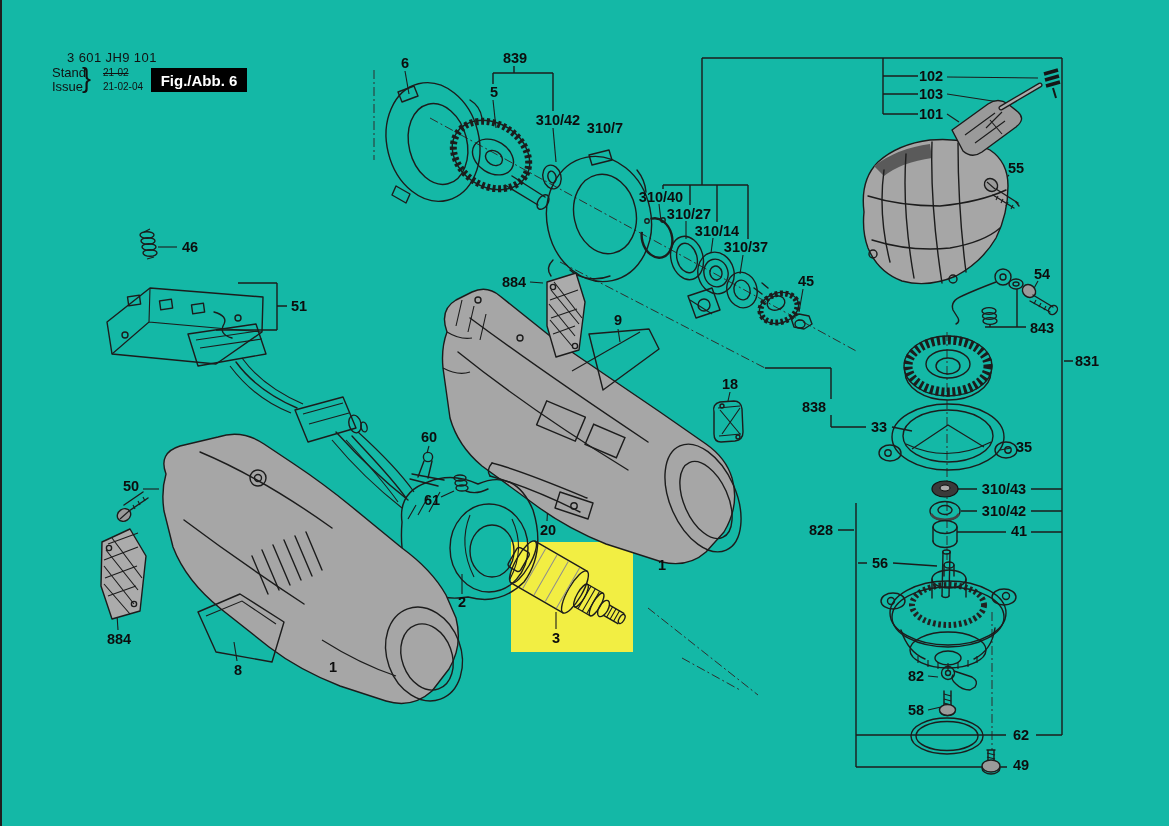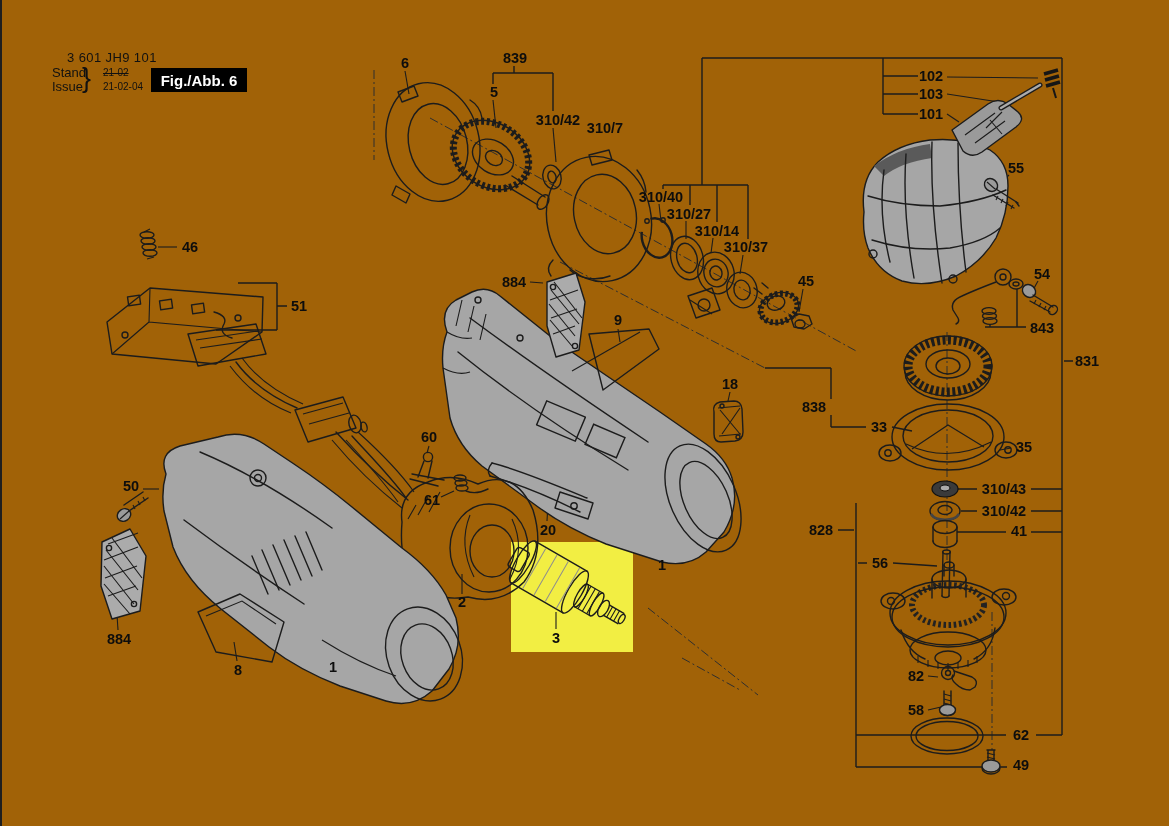--- a/index.html
+++ b/index.html
@@ -25,21 +25,21 @@
   .fill-l{fill:#a6a6a6;}
   .fill-m{fill:#9a9a9a;}
   .fill-bg{fill:#ababab;}
   .band{fill:#5a5a5a;stroke:none;}
   .part-label{font-family:"Liberation Sans",sans-serif;font-weight:bold;font-size:14.5px;fill:#0d0d0d;
               text-anchor:middle;dominant-baseline:central;}
 </style>
 </head>
 <body>
 
-<div class="page" style="background: #a16207;">
+<div class="page" style="background: #14b8a6;">
   <div class="edge-left"></div>
 
   <div class="doc-number">3 601 JH9 101</div>
   <div class="rev-block">
     <div class="rev-row">Stand</div>
     <div class="rev-row">Issue</div>
   </div>
   <div class="brace">}</div>
   <div class="dates">
     <div><span class="struck">21-02</span></div>

